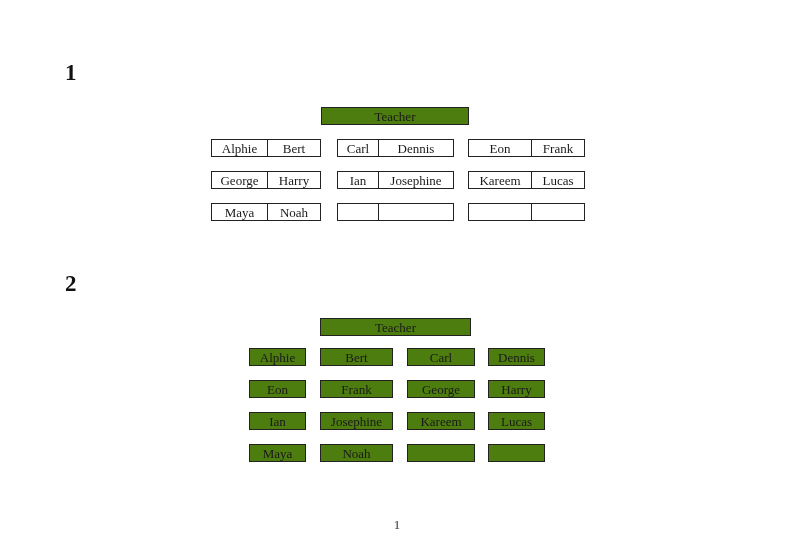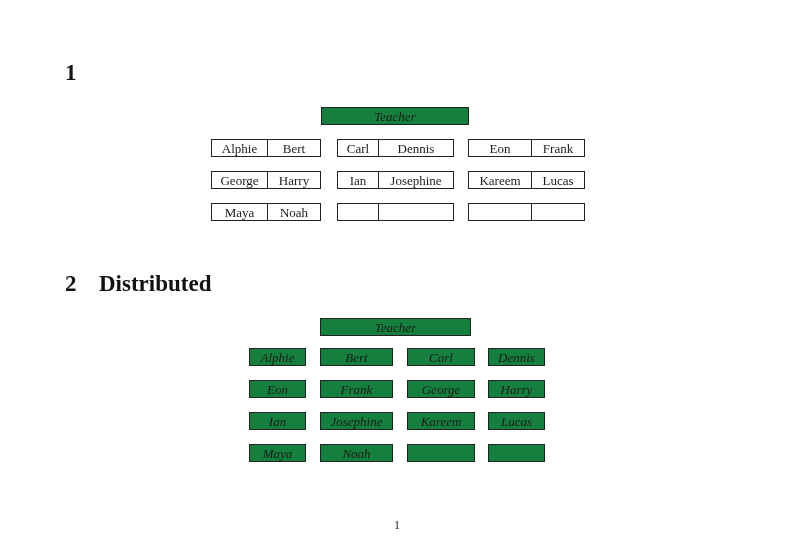--- a/index.html
+++ b/index.html
@@ -29,22 +29,21 @@
   .box {
     position: absolute;
     height: 18px;
     border: 1px solid #222222;
     box-sizing: border-box;
     display: flex;
     align-items: center;
     justify-content: center;
     font-size: 13px;
     line-height: 13px;
-    background: #15803d;
-    font-style: italic;
+    background: #4d7c0f;
   }
   .desk {
     position: absolute;
     height: 18px;
     border: 1px solid #222222;
     box-sizing: border-box;
     display: flex;
     font-size: 13px;
     line-height: 13px;
     background: #ffffff;
@@ -138,21 +137,20 @@
     <span class="cell c0"></span>
     <span class="cell c1"></span>
   </div>
   <div class="desk gR row3">
     <span class="cell c0"></span>
     <span class="cell c1"></span>
   </div>
 
   <div class="heading heading-2">
     <span class="num">2</span>
-    <span class="title">Distributed</span>
   </div>
 
   <div class="box teacher-distributed">Teacher</div>
 
   <div class="box seat colA rowA">Alphie</div>
   <div class="box seat colB rowA">Bert</div>
   <div class="box seat colC rowA">Carl</div>
   <div class="box seat colD rowA">Dennis</div>
 
   <div class="box seat colA rowB">Eon</div>

